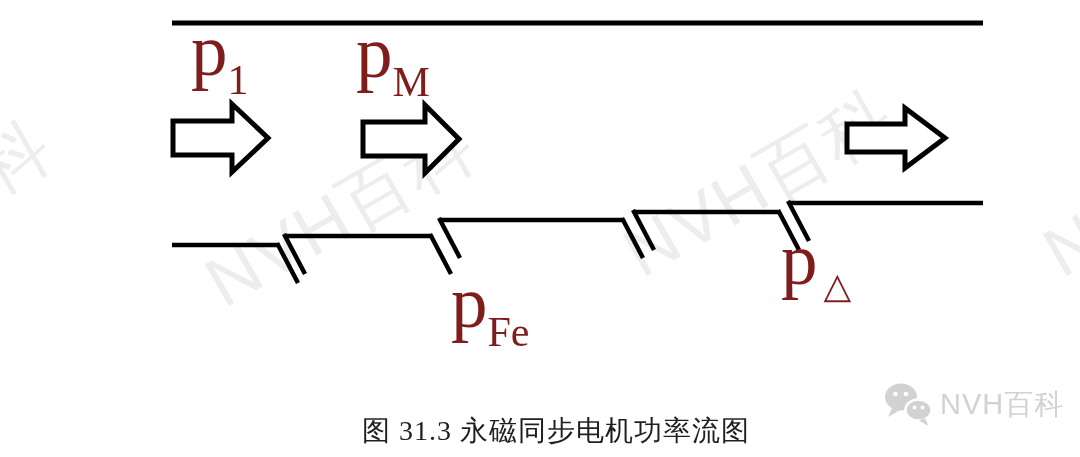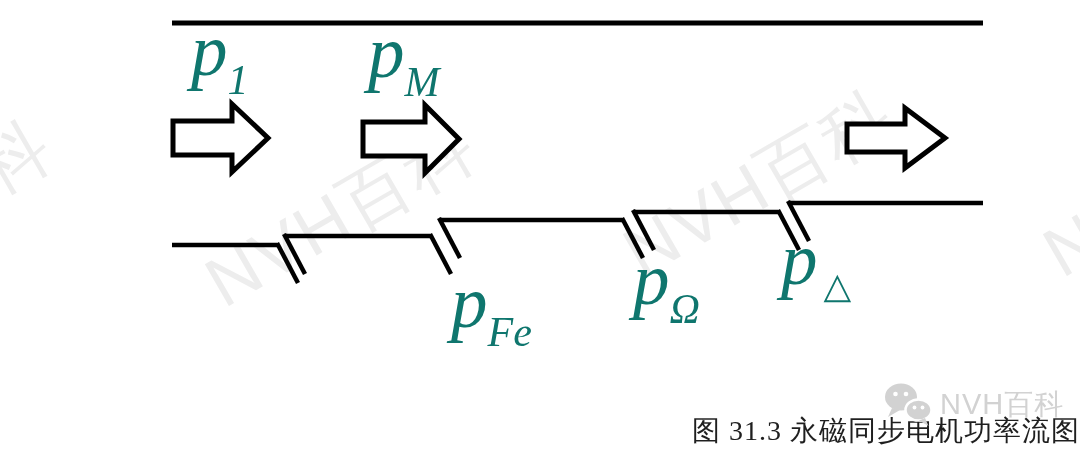--- a/index.html
+++ b/index.html
@@ -27,46 +27,45 @@
   .wm0{left:-212px;top:252px;}
   .wm1{left:212px;top:252px;}
   .wm2{left:630px;top:222px;}
   .wm3{left:1050px;top:222px;}
   
   .lines{position:absolute;left:0;top:0;z-index:1;}
   
   .flow-label{
     position:absolute;
     z-index:2;
-    color:#0f766e;
+    color:#7f1d1d;
     font-size:73px;
     line-height:1.1;
     white-space:nowrap;
-    font-style:italic;
   }
   .fl-sub{
     font-size:42px;
     position:relative;
     top:19px;
   }
   .fl-sub.delta{font-size:36px;top:14px;margin-left:6px;}
   .lp1{left:191px;top:11px;}
-  .lpM{left:368px;top:13px;text-align:center;}
+  .lpM{left:356px;top:13px;text-align:center;}
   .lp2{left:853px;top:11px;}
   .lpCu1{left:261px;top:276px;}
   .lpFe{left:451px;top:263px;}
   .lpOmega{left:633px;top:240px;}
   .lpDelta{left:781px;top:220px;}
   
   .caption{
     position:absolute;
     z-index:2;
     left:0;right:0;
     top:412px;
-    text-align:right;
+    text-align:center;
     padding-left:32px;
     font-size:28px;
     letter-spacing:1px;
     color:#1f1f1f;
   }
   
   .logo{
     position:absolute;
     z-index:2;
     left:882px;top:381px;
@@ -127,21 +126,20 @@
   </svg>
 
   <div class="flow-label lp1"><span>p</span><span class="fl-sub">1</span></div>
 
   <div class="flow-label lpM"><span>p</span><span class="fl-sub">M</span></div>
 
 
 
   <div class="flow-label lpFe"><span>p</span><span class="fl-sub">Fe</span></div>
 
-  <div class="flow-label lpOmega"><span>p</span><span class="fl-sub">Ω</span></div>
 
   <div class="flow-label lpDelta"><span>p</span><span class="fl-sub delta">△</span></div>
 
   <div class="caption">图 31.3 永磁同步电机功率流图</div>
 
   <div class="logo">
     <svg width="52" height="48" viewBox="0 0 52 48">
       <ellipse cx="19" cy="16" rx="16" ry="13.5" fill="#d2d2d2"></ellipse>
       <path d="M10 27 L6 36 L18 29 Z" fill="#d2d2d2"></path>
       <circle cx="13.5" cy="13" r="2.3" fill="#ffffff"></circle>

